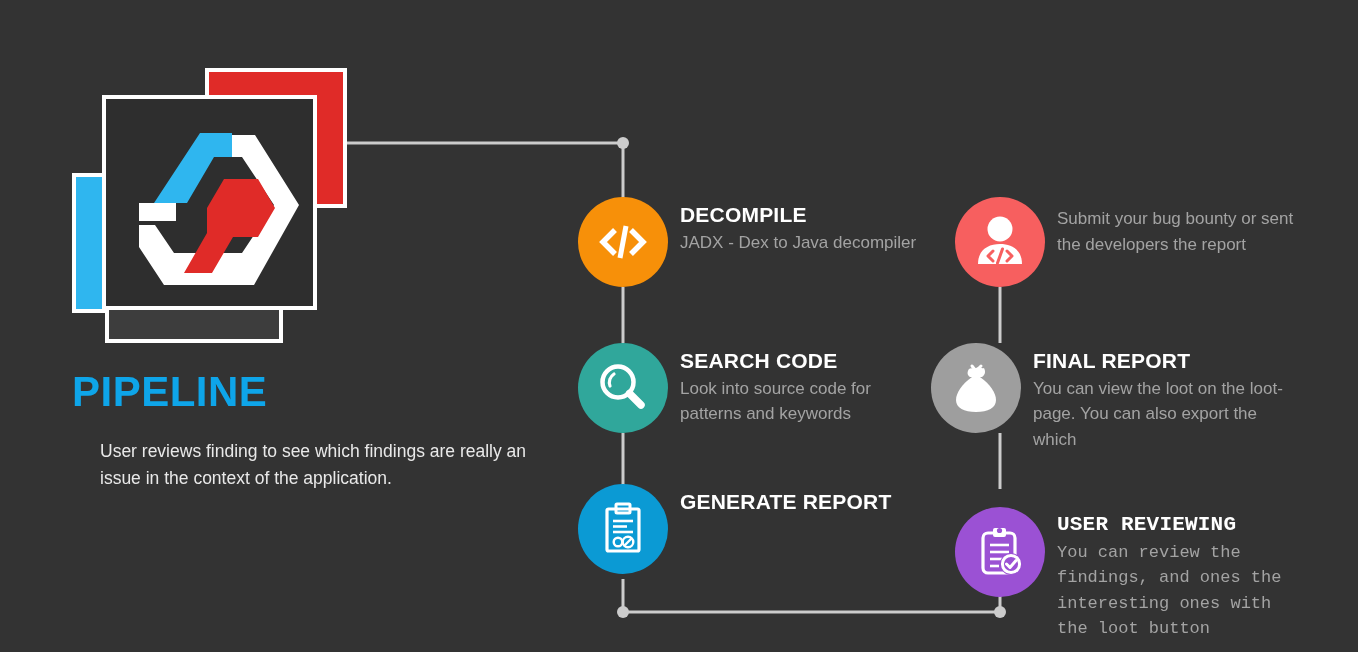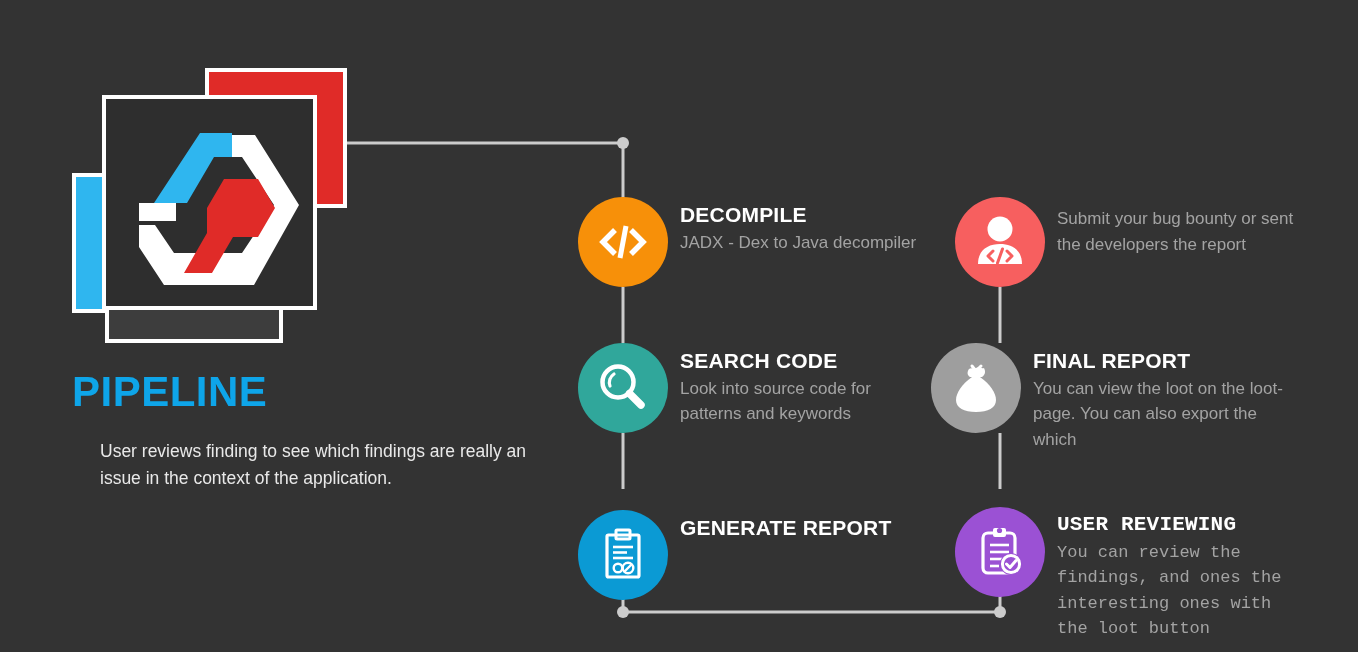--- a/index.html
+++ b/index.html
@@ -46,21 +46,21 @@
     font-size: 21px; font-weight: bold; color: #ffffff;
     letter-spacing: 0.2px; white-space: nowrap; line-height: 1.12;
   }
   .step-desc {
     font-size: 17px; color: #a3a3a3; line-height: 1.5; margin-top: 3px;
   }
 
   
   #step-decompile       { left: 578px; top: 197px; }
   #step-search-code     { left: 578px; top: 343px; }
-  #step-generate-report { left: 578px; top: 510px; justify-content: center; }
+  #step-generate-report { left: 578px; top: 484px; justify-content: center; }
   #step-submit-report   { left: 955px; top: 197px; }
   #step-final-report    { left: 931px; top: 343px; }
   #step-user-reviewing  { left: 955px; top: 507px; font-family: Liberation Mono, monospace; }
 
   #step-decompile       .step-text { width: 250px; }
   #step-search-code     .step-text { width: 230px; }
   #step-generate-report .step-text { width: 240px; }
   #step-submit-report   .step-text { width: 262px; }
   #step-final-report    .step-text { width: 252px; }
   #step-user-reviewing  .step-text { width: 252px; }

